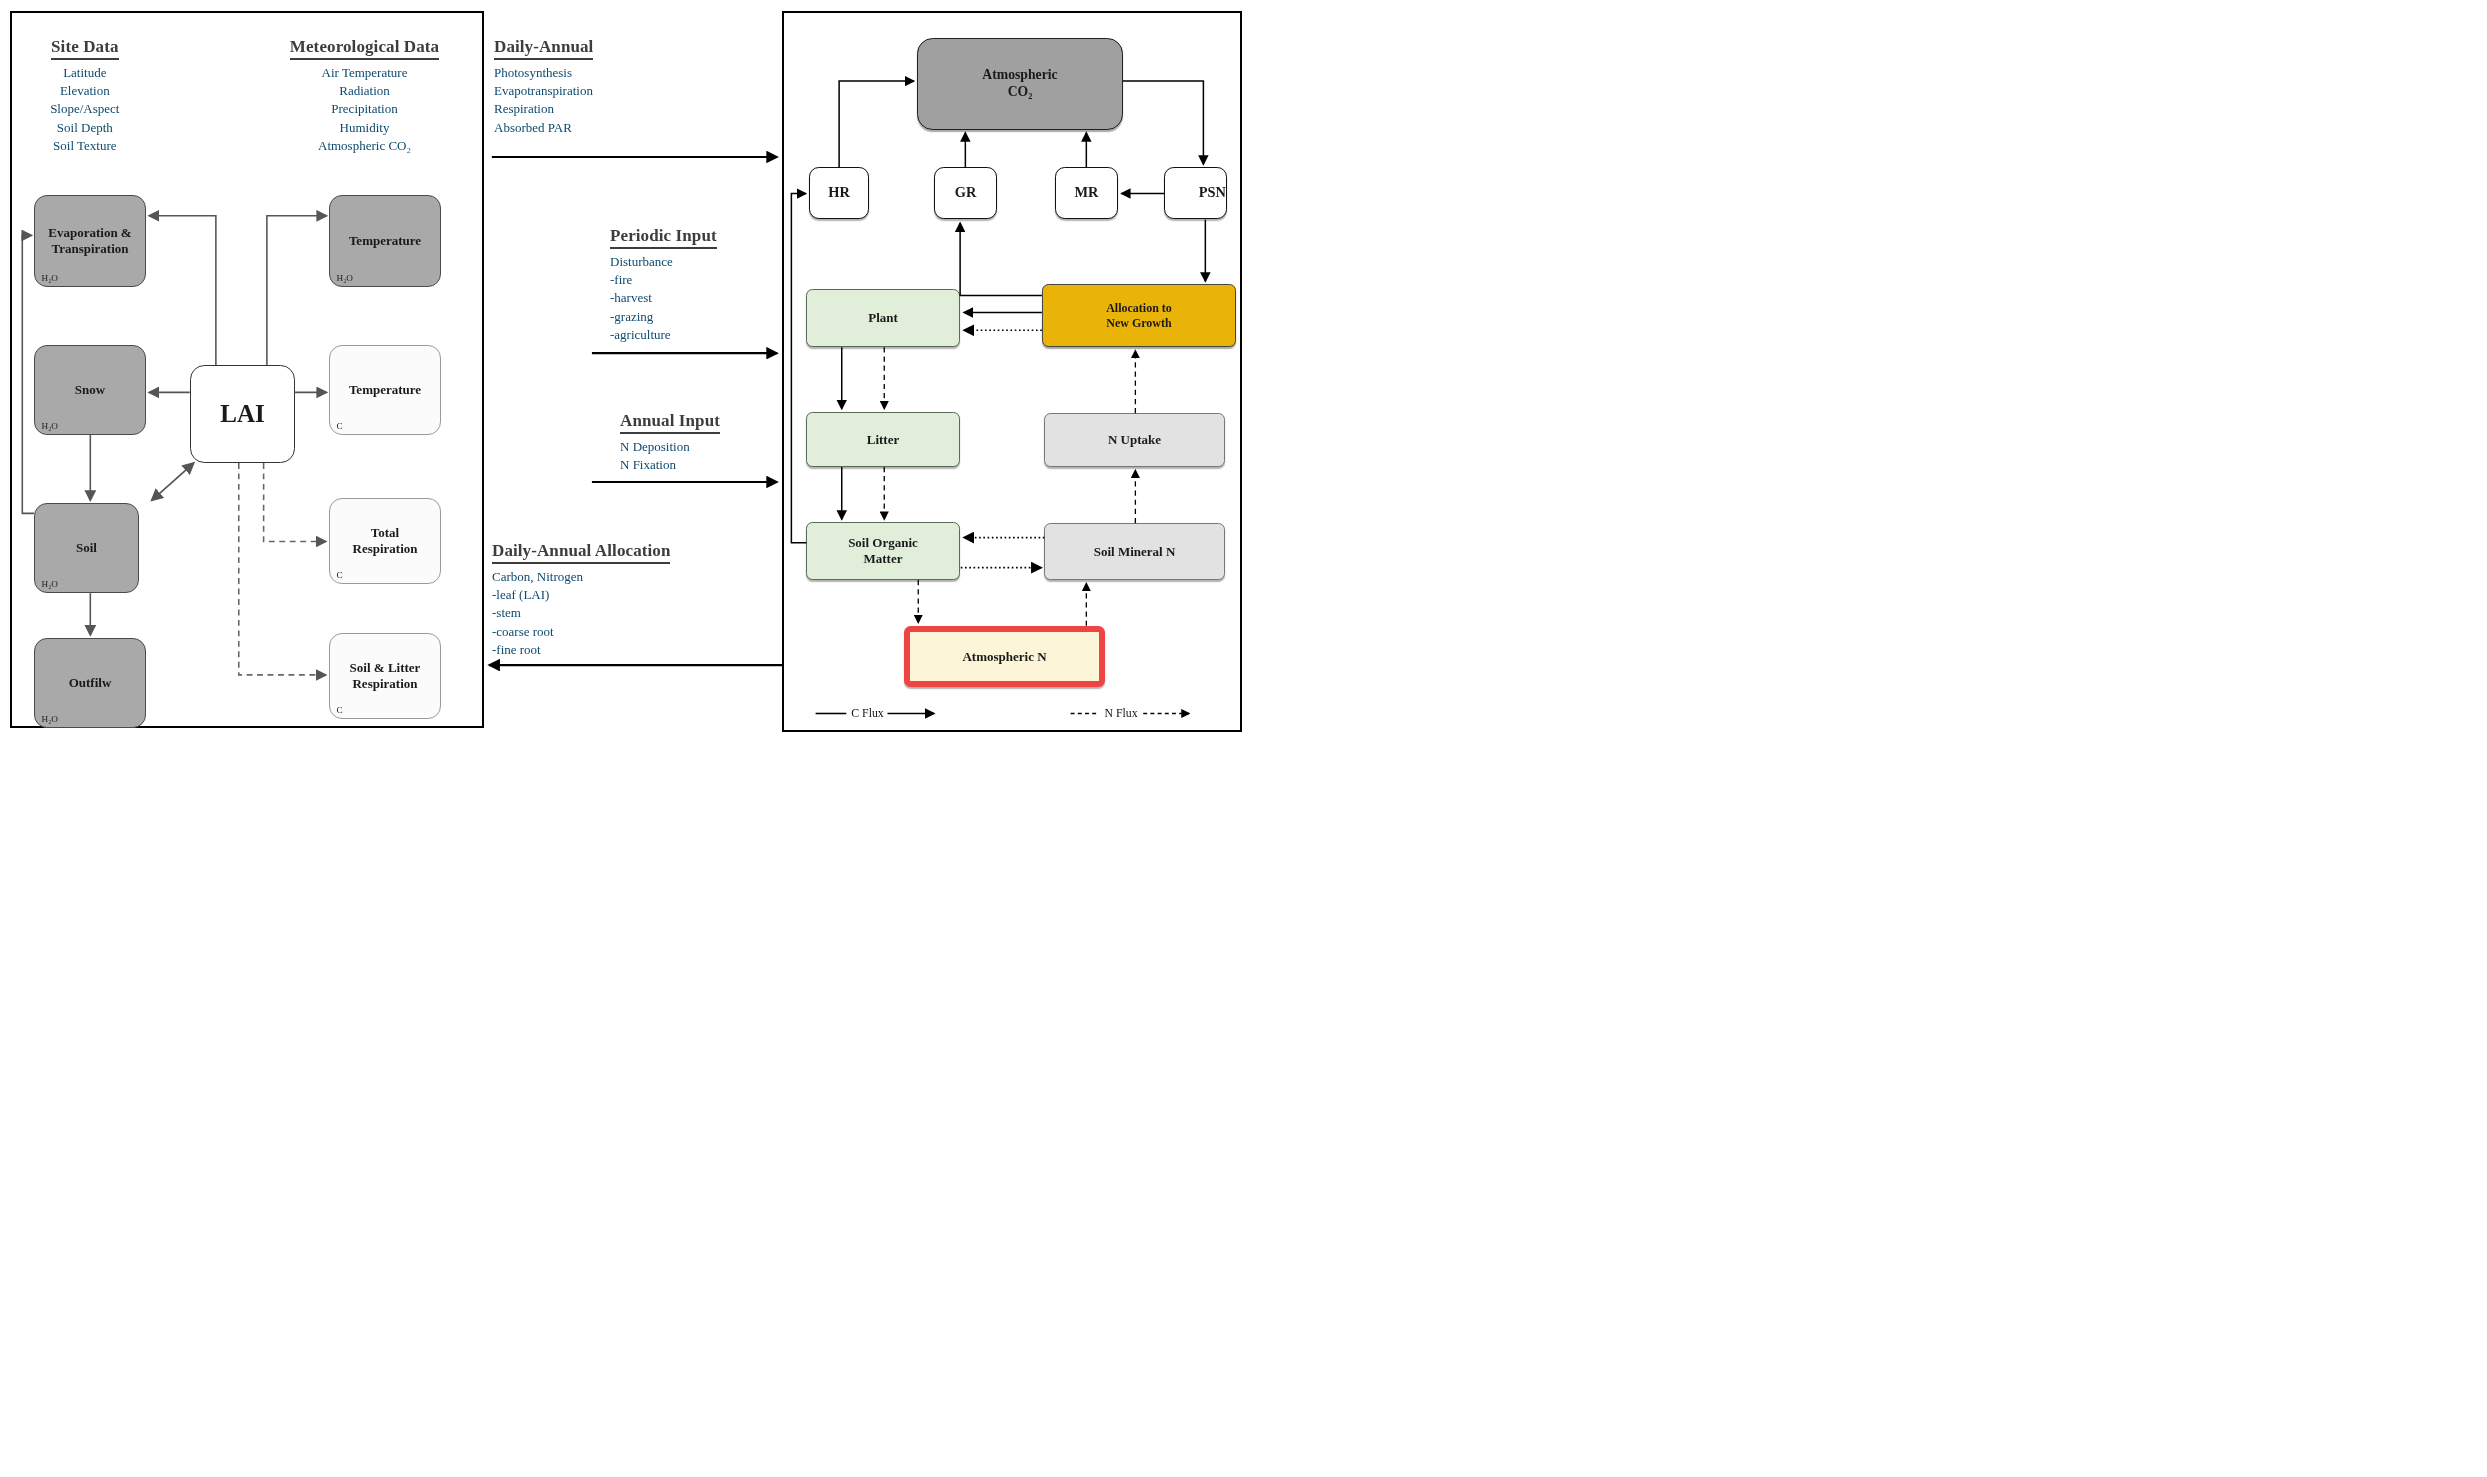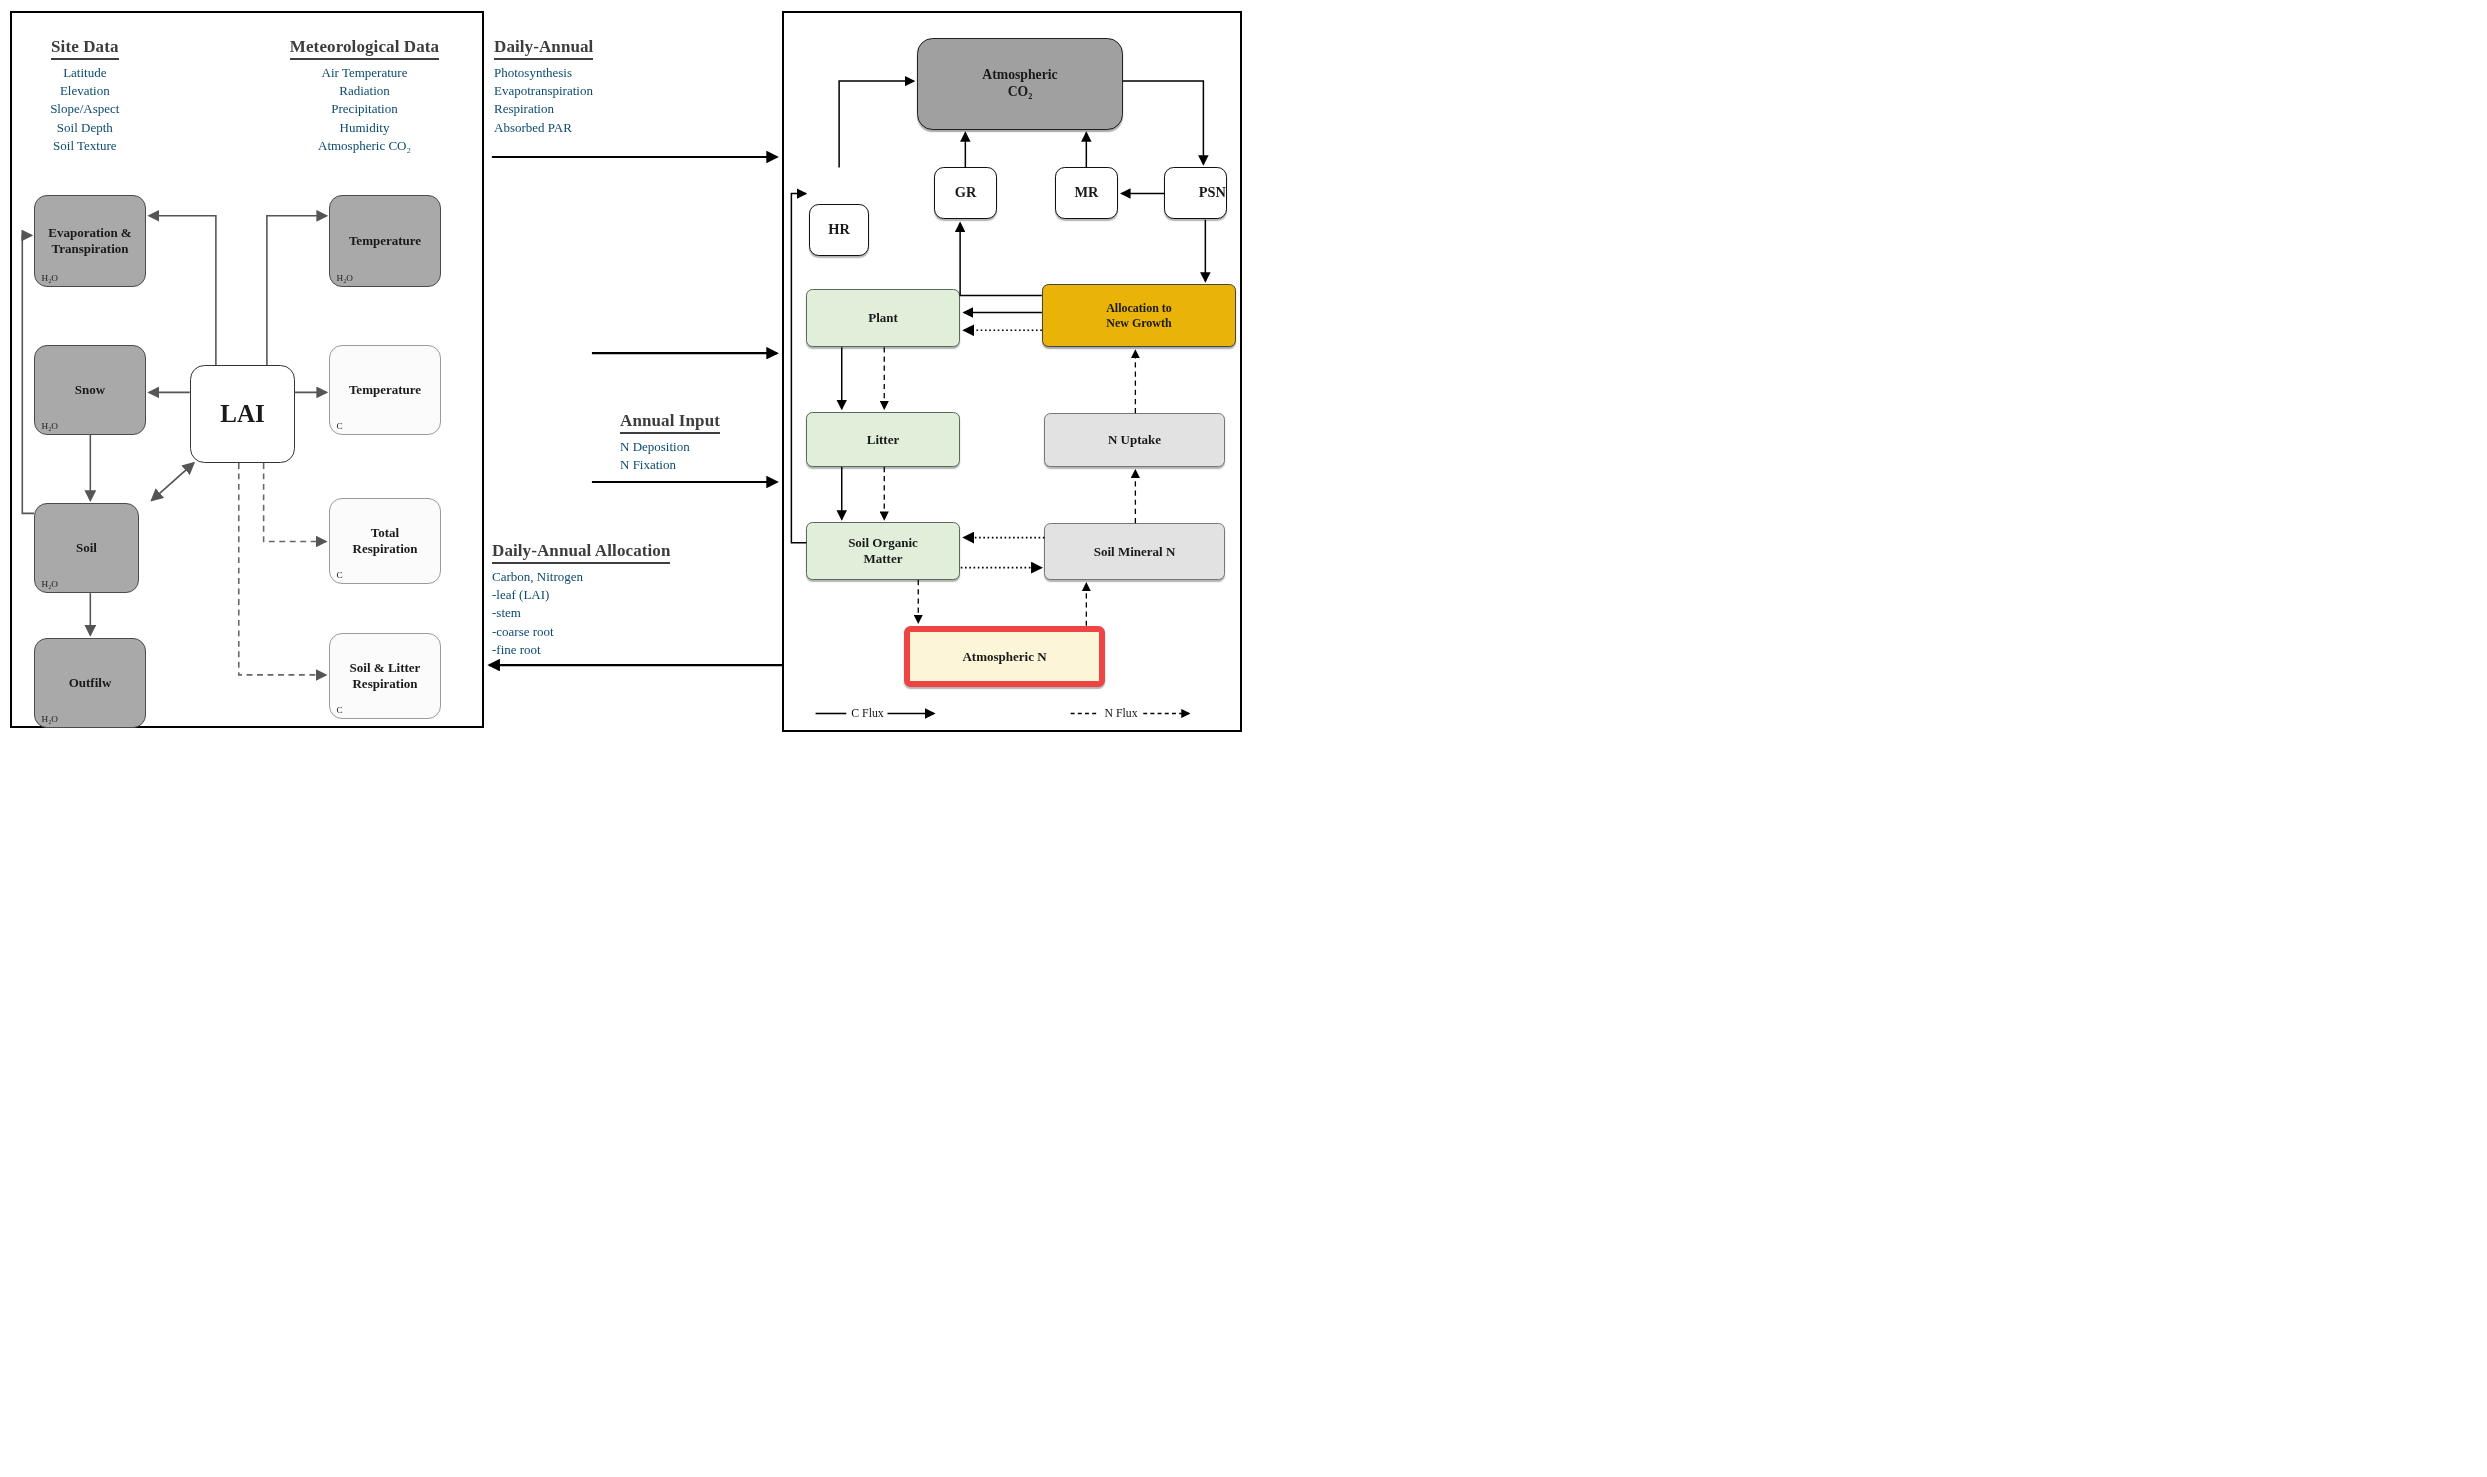--- a/index.html
+++ b/index.html
@@ -102,20 +102,30 @@
   <div class="tblock" style="left:494px;top:37px;width:275px;">
     <span class="heading">Daily-Annual</span>
     <div class="items">
       <div>Photosynthesis</div>
       <div>Evapotranspiration</div>
       <div>Respiration</div>
       <div>Absorbed PAR</div>
     </div>
   </div>
 
+  <div class="tblock" style="left:610px;top:226px;width:196px;">
+    <span class="heading">Periodic Input</span>
+    <div class="items">
+      <div>Disturbance</div>
+      <div>-fire</div>
+      <div>-harvest</div>
+      <div>-grazing</div>
+      <div>-agriculture</div>
+    </div>
+  </div>
 
   <div class="tblock" style="left:620px;top:411px;width:183px;">
     <span class="heading">Annual Input</span>
     <div class="items">
       <div>N Deposition</div>
       <div>N Fixation</div>
     </div>
   </div>
 
   <div class="tblock" style="left:492px;top:541px;width:281px;">
@@ -126,21 +136,21 @@
       <div>-stem</div>
       <div>-coarse root</div>
       <div>-fine root</div>
     </div>
   </div>
 
   <div class="box co2box" style="left:917px;top:38px;width:206px;height:92px;">
     <div class="box-label">Atmospheric
 CO₂</div>
   </div>
-  <div class="box resp" style="left:809px;top:167px;width:60px;height:52px;margin-top:37px;">
+  <div class="box resp" style="left:809px;top:167px;width:60px;height:52px;">
     <div class="box-label">HR</div>
   </div>
   <div class="box resp" style="left:934px;top:167px;width:63px;height:52px;">
     <div class="box-label">GR</div>
   </div>
   <div class="box resp" style="left:1055px;top:167px;width:63px;height:52px;">
     <div class="box-label">MR</div>
   </div>
   <div class="box resp" style="left:1164px;top:167px;width:63px;height:52px;justify-content:flex-end;">
     <div class="box-label">PSN</div>

